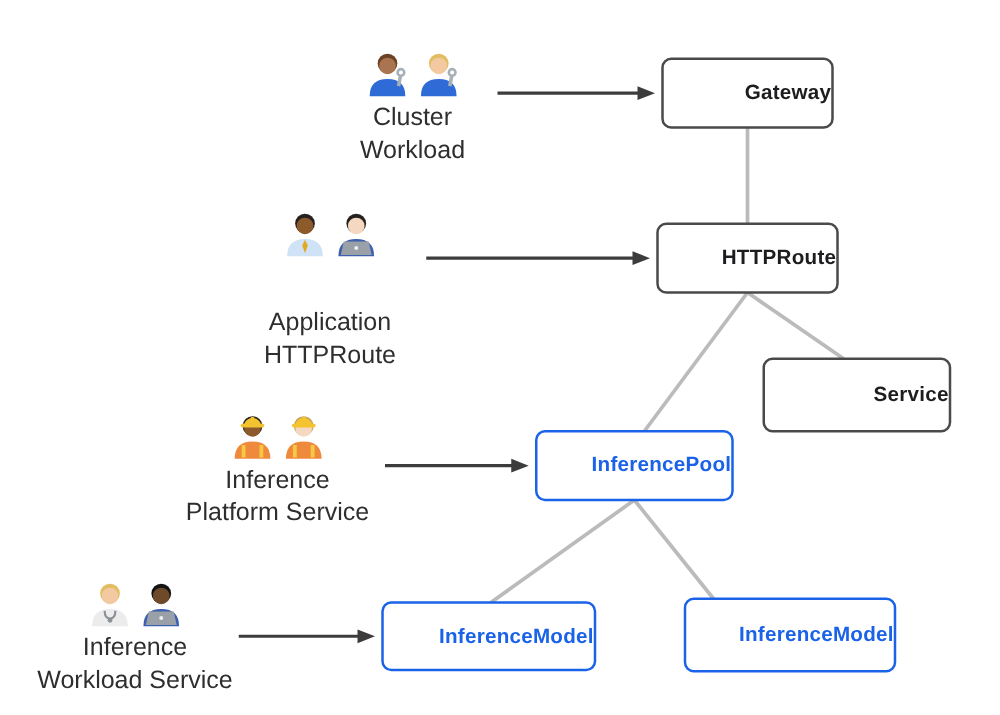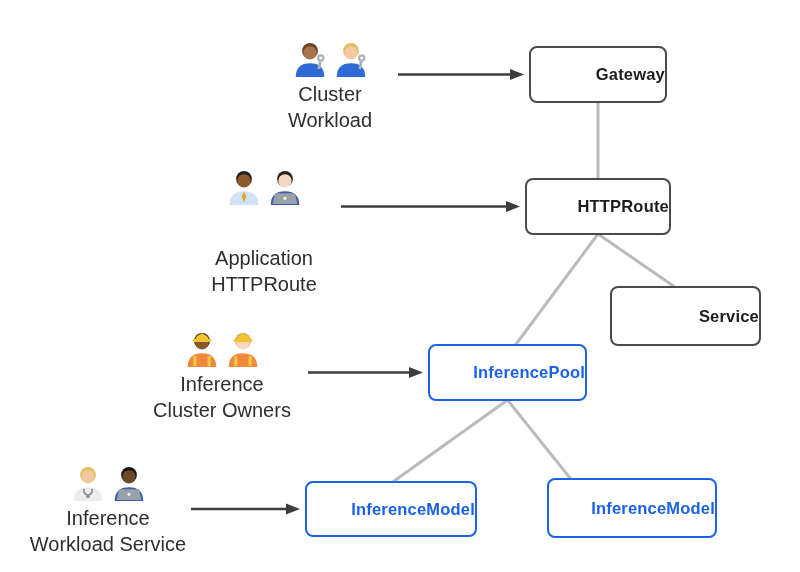--- a/index.html
+++ b/index.html
@@ -175,21 +175,21 @@
             <path d="M12.5 39 V28.5" stroke="#f6c945" stroke-width="3.2" fill="none"></path>
             <path d="M27.5 39 V28.5" stroke="#f6c945" stroke-width="3.2" fill="none"></path>
             <path d="M12.6 11.5 A7.6 7.6 0 0 1 27.4 11.5 Z" fill="#f4c430"></path>
             <rect x="10" y="10.6" width="20" height="3" rx="1.5" fill="#f4c430"></rect>
             <rect x="18.4" y="4.8" width="3.2" height="4.5" rx="1" fill="#f4c430"></rect>
           </svg>
         </span>
     </div>
     <div class="plabel">
       <div>Inference</div>
-      <div>Cluster Owners</div>
+      <div>Platform Service</div>
     </div>
   </div>
 
   <div class="persona" id="p-inference-workload-owners">
     <div class="icons">
       <span class="picon">
           <svg viewBox="0 0 40 40" width="38" height="40" aria-hidden="true">
             <circle cx="20" cy="12.5" r="8.3" fill="#e3bd62"></circle>
             <circle cx="20" cy="14.5" r="7" fill="#f2c9a0"></circle>
             <path d="M5 40 Q5 25.5 20 25.5 Q35 25.5 35 40 Z" fill="#ececec"></path>

